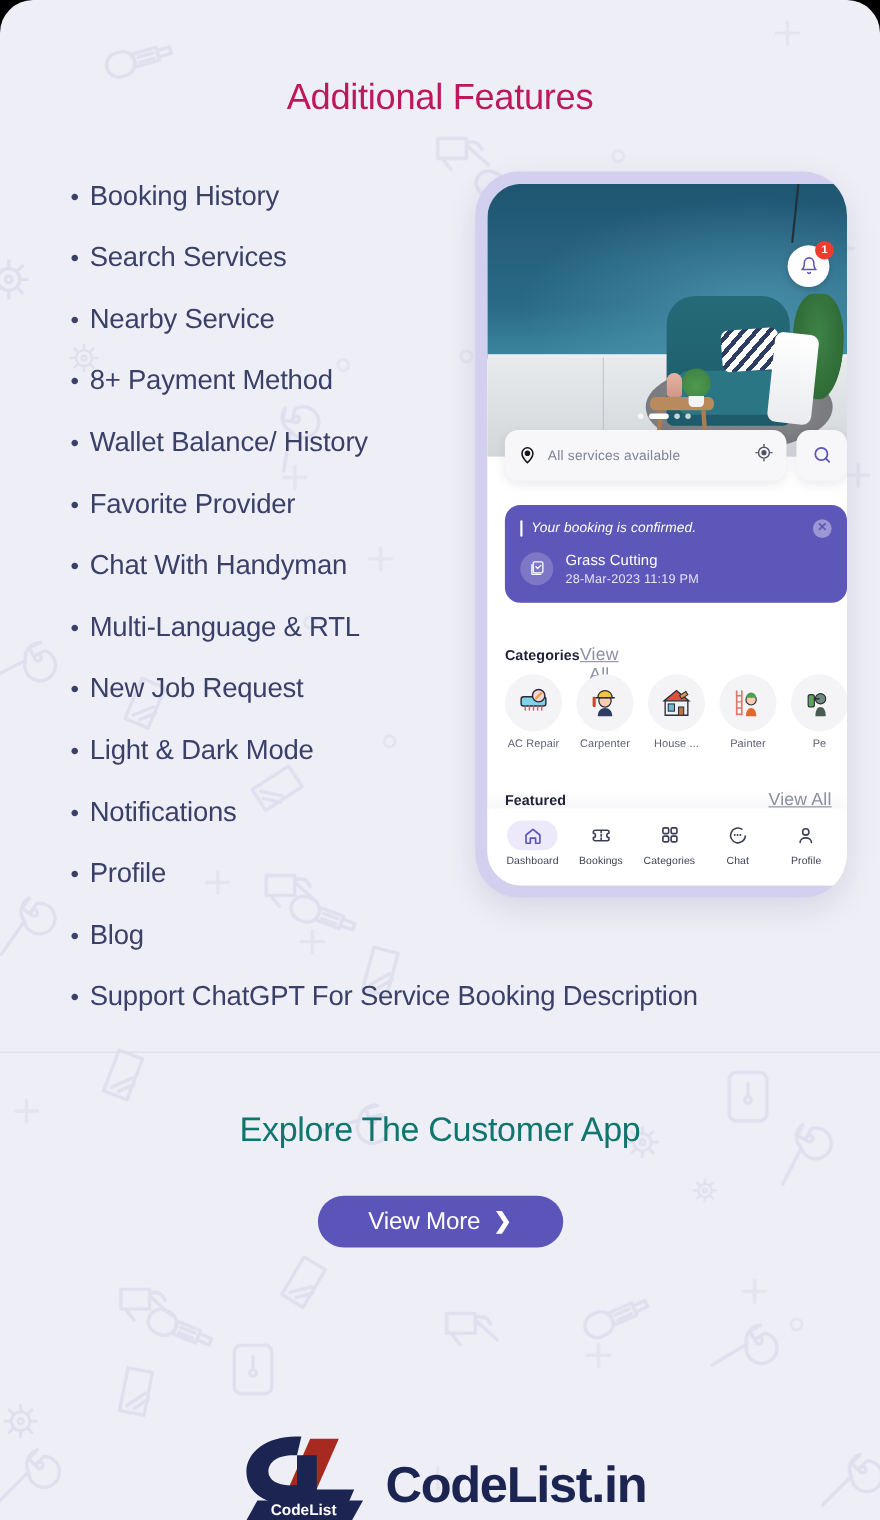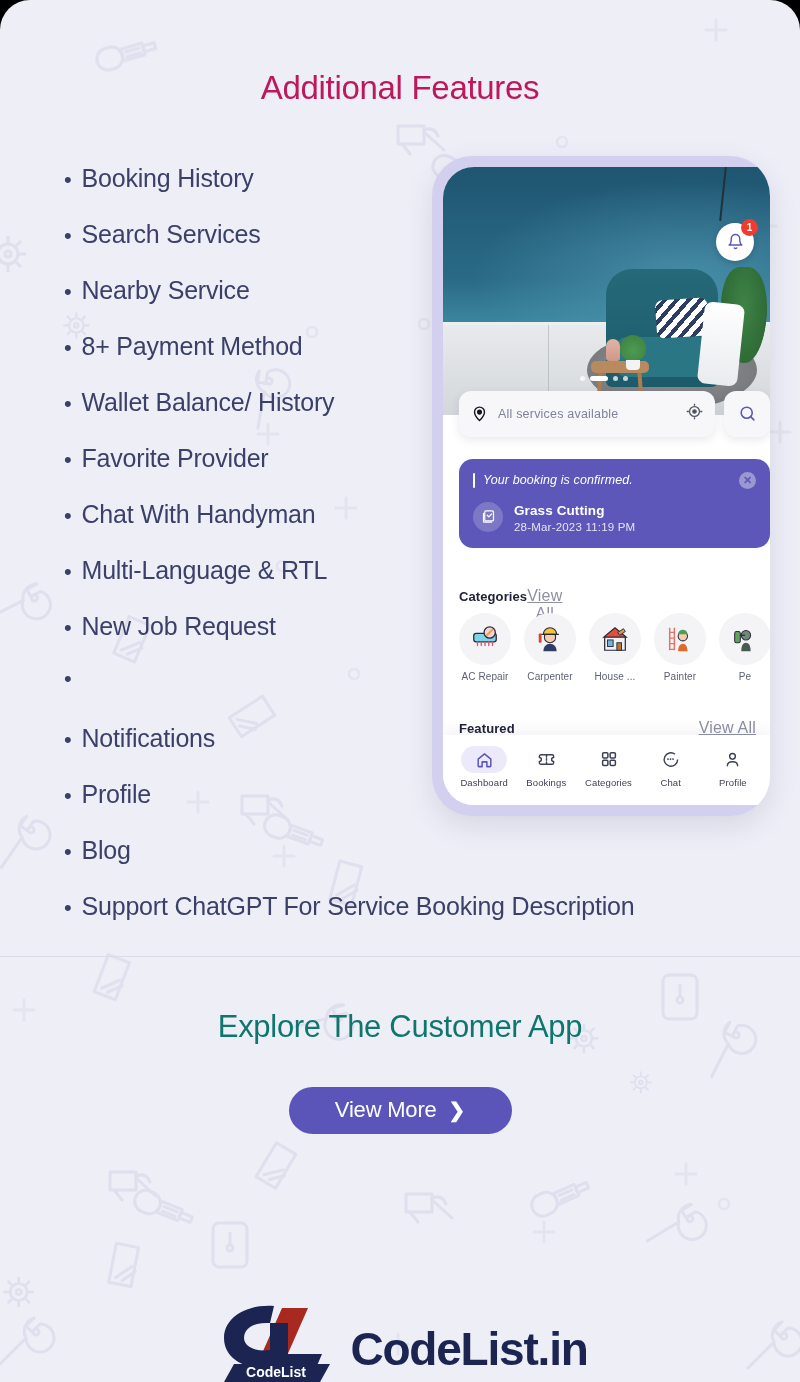--- a/index.html
+++ b/index.html
@@ -225,21 +225,21 @@
   .booking-close {
     margin-left: auto; width: 17px; height: 17px; border-radius: 50%;
     background: rgba(255,255,255,.38); display:flex; align-items:center; justify-content:center;
     color: #5c57b8; font-size: 11px; line-height: 1; font-weight: 700;
   }
   .booking-body { display: flex; align-items: center; gap: 11px; margin-top: 12px; }
   .booking-icon {
     width: 30px; height: 30px; border-radius: 50%; background: rgba(255,255,255,.2);
     display:flex; align-items:center; justify-content:center;
   }
-  .booking-title { font-size: 13.5px; font-weight: 700; letter-spacing: .1px; }
+  .booking-title { font-size: 13.5px; font-weight: 400; letter-spacing: .1px; }
   .booking-date { font-size: 11.5px; margin-top: 2px; color: #e4e2f6; letter-spacing: .2px; }
 
   
   .section-head {
     position: absolute; left: 16px; right: 14px;
     display: flex; align-items: baseline;
   }
   .section-head.cat { top: 420px; }
   .section-head.feat { top: 552px; }
   .section-title { font-size: 13px; font-weight: 700; color: #20223a; letter-spacing: .1px; }
@@ -442,20 +442,21 @@
       <li class="feature-item">
         <span class="feature-bullet">•</span>
         <span>Multi-Language &amp; RTL</span>
       </li>
       <li class="feature-item">
         <span class="feature-bullet">•</span>
         <span>New Job Request</span>
       </li>
       <li class="feature-item">
         <span class="feature-bullet">•</span>
+        <span>Light &amp; Dark Mode</span>
       </li>
       <li class="feature-item">
         <span class="feature-bullet">•</span>
         <span>Notifications</span>
       </li>
       <li class="feature-item">
         <span class="feature-bullet">•</span>
         <span>Profile</span>
       </li>
       <li class="feature-item">

